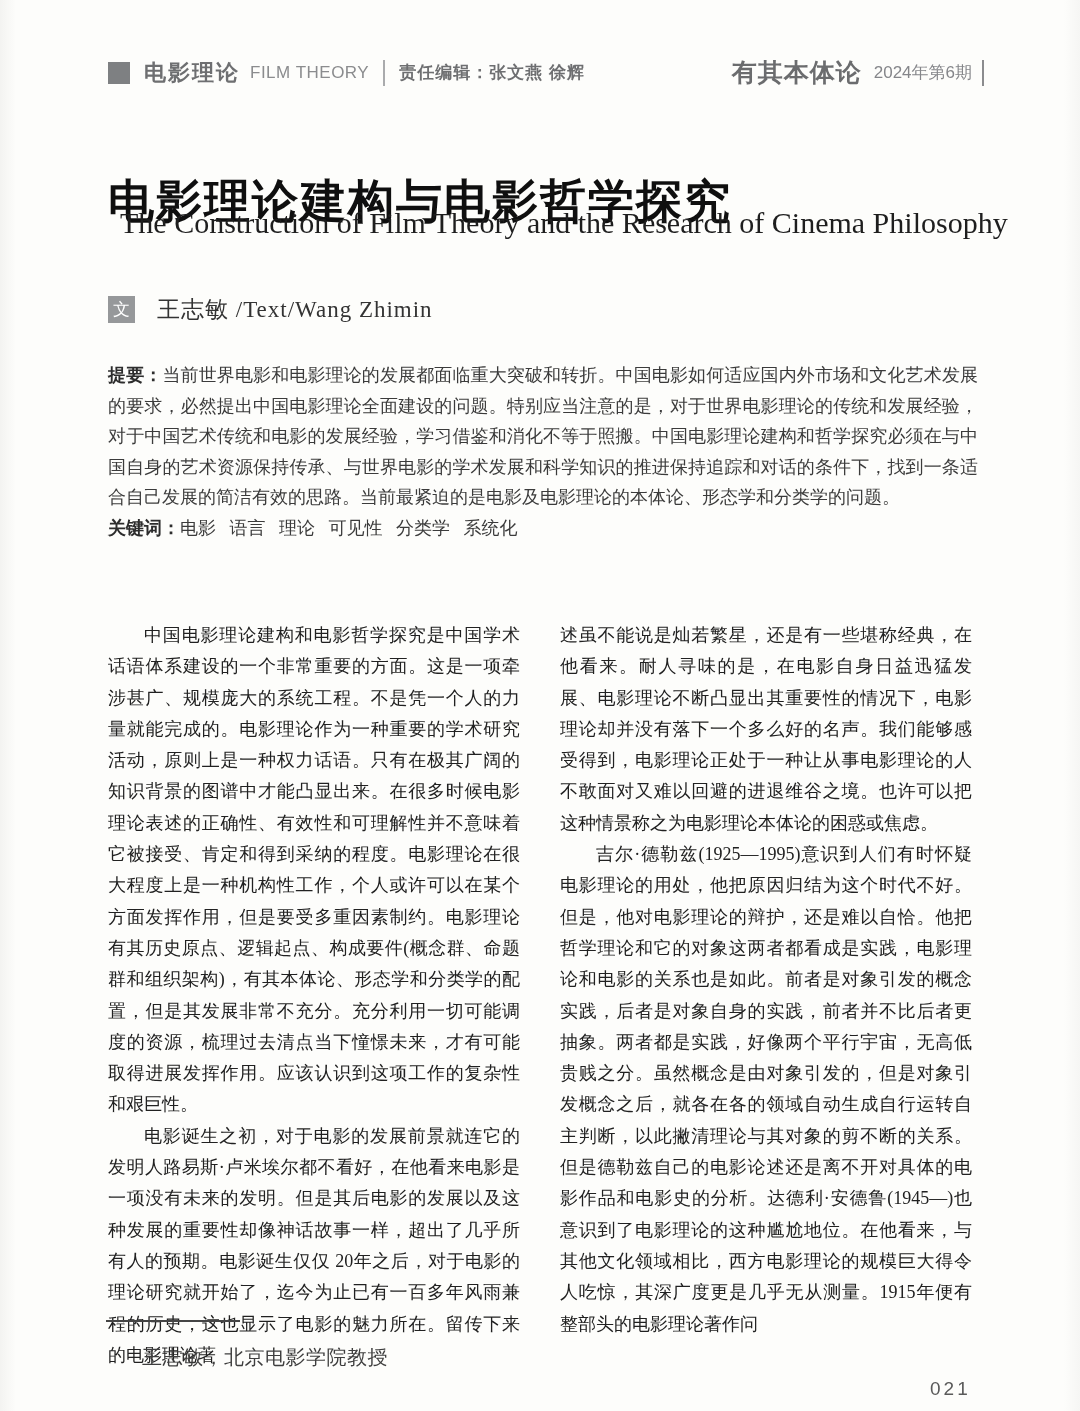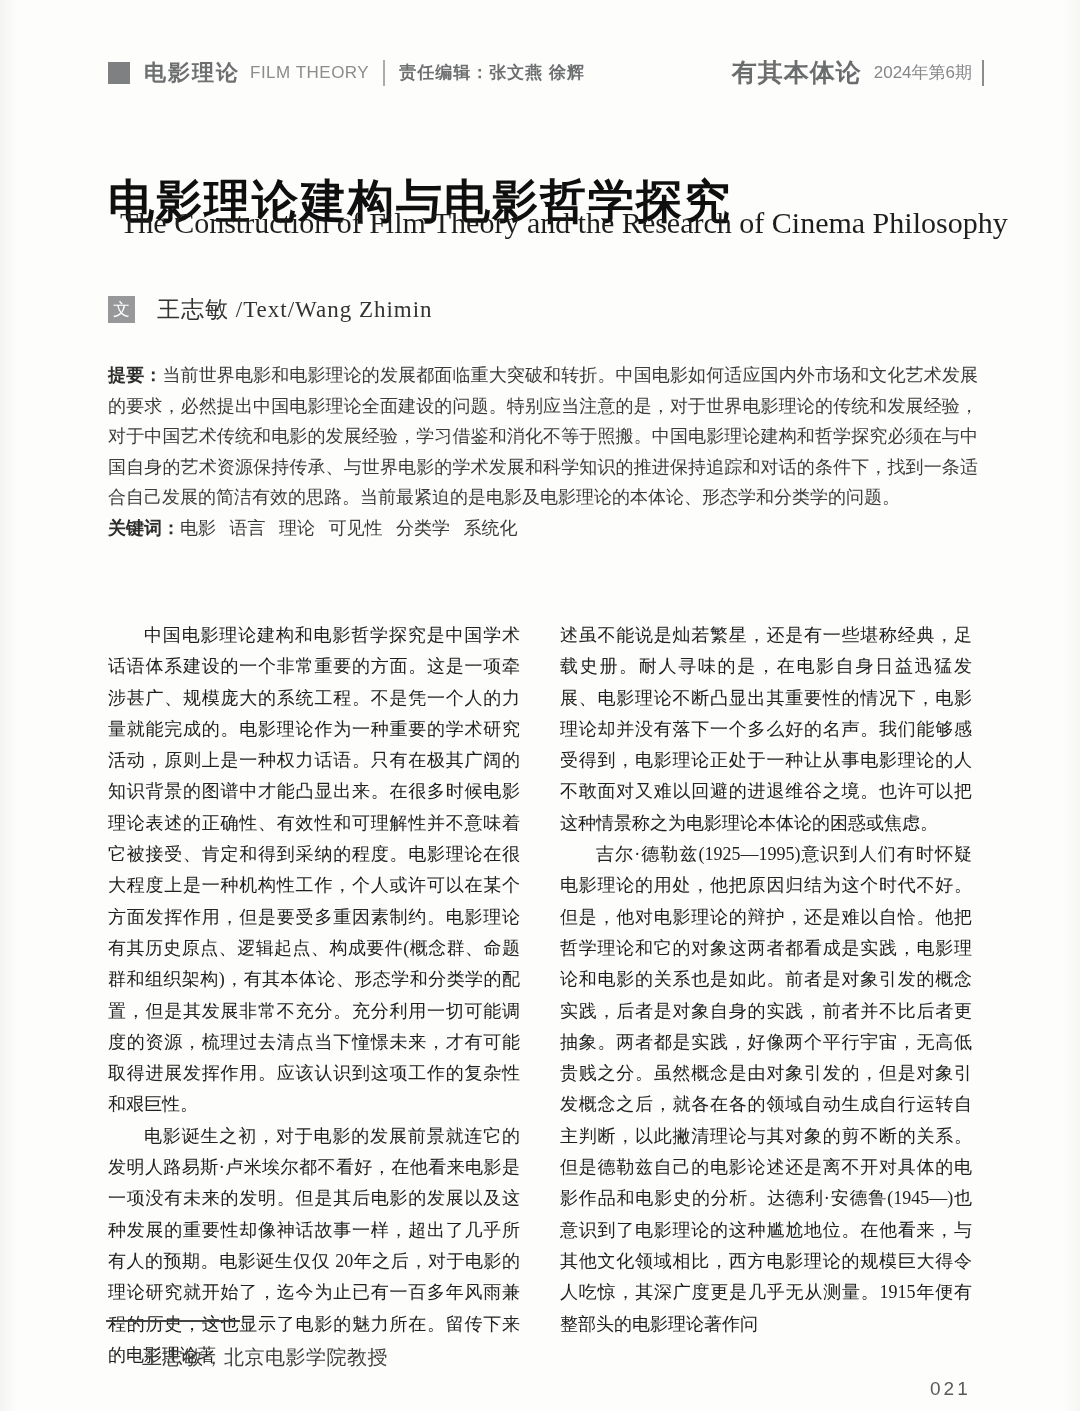--- a/index.html
+++ b/index.html
@@ -106,21 +106,21 @@
     <p><span class="lbl">提要：</span><span>当前世界电影和电影理论的发展都面临重大突破和转折。中国电影如何适应国内外市场和文化艺术发展的要求，必然提出中国电影理论全面建设的问题。特别应当注意的是，对于世界电影理论的传统和发展经验，对于中国艺术传统和电影的发展经验，学习借鉴和消化不等于照搬。中国电影理论建构和哲学探究必须在与中国自身的艺术资源保持传承、与世界电影的学术发展和科学知识的推进保持追踪和对话的条件下，找到一条适合自己发展的简洁有效的思路。当前最紧迫的是电影及电影理论的本体论、形态学和分类学的问题。</span></p>
     <p><span class="lbl">关键词：</span><span class="kw-val">电影 语言 理论 可见性 分类学 系统化</span></p>
   </div>
 
   <div class="columns">
     <div class="col">
       <p class="indent">中国电影理论建构和电影哲学探究是中国学术话语体系建设的一个非常重要的方面。这是一项牵涉甚广、规模庞大的系统工程。不是凭一个人的力量就能完成的。电影理论作为一种重要的学术研究活动，原则上是一种权力话语。只有在极其广阔的知识背景的图谱中才能凸显出来。在很多时候电影理论表述的正确性、有效性和可理解性并不意味着它被接受、肯定和得到采纳的程度。电影理论在很大程度上是一种机构性工作，个人或许可以在某个方面发挥作用，但是要受多重因素制约。电影理论有其历史原点、逻辑起点、构成要件(概念群、命题群和组织架构)，有其本体论、形态学和分类学的配置，但是其发展非常不充分。充分利用一切可能调度的资源，梳理过去清点当下憧憬未来，才有可能取得进展发挥作用。应该认识到这项工作的复杂性和艰巨性。</p>
       <p class="indent">电影诞生之初，对于电影的发展前景就连它的发明人路易斯·卢米埃尔都不看好，在他看来电影是一项没有未来的发明。但是其后电影的发展以及这种发展的重要性却像神话故事一样，超出了几乎所有人的预期。电影诞生仅仅 20年之后，对于电影的理论研究就开始了，迄今为止已有一百多年风雨兼程的历史，这也显示了电影的魅力所在。留传下来的电影理论著</p>
     </div>
     <div class="col">
-      <p>述虽不能说是灿若繁星，还是有一些堪称经典，足载史册。耐人寻味的是，在电影自身日益迅猛发展、电影理论不断凸显出其重要性的情况下，电影理论却并没有落下一个多么好的名声。我们能够感受得到，电影理论正处于一种让从事电影理论的人不敢面对又难以回避的进退维谷之境。也许可以把这种情景称之为电影理论本体论的困惑或焦虑。</p>
+      <p>述虽不能说是灿若繁星，还是有一些堪称经典，在他看来。耐人寻味的是，在电影自身日益迅猛发展、电影理论不断凸显出其重要性的情况下，电影理论却并没有落下一个多么好的名声。我们能够感受得到，电影理论正处于一种让从事电影理论的人不敢面对又难以回避的进退维谷之境。也许可以把这种情景称之为电影理论本体论的困惑或焦虑。</p>
       <p class="indent">吉尔·德勒兹(1925—1995)意识到人们有时怀疑电影理论的用处，他把原因归结为这个时代不好。但是，他对电影理论的辩护，还是难以自恰。他把哲学理论和它的对象这两者都看成是实践，电影理论和电影的关系也是如此。前者是对象引发的概念实践，后者是对象自身的实践，前者并不比后者更抽象。两者都是实践，好像两个平行宇宙，无高低贵贱之分。虽然概念是由对象引发的，但是对象引发概念之后，就各在各的领域自动生成自行运转自主判断，以此撇清理论与其对象的剪不断的关系。但是德勒兹自己的电影论述还是离不开对具体的电影作品和电影史的分析。达德利·安德鲁(1945—)也意识到了电影理论的这种尴尬地位。在他看来，与其他文化领域相比，西方电影理论的规模巨大得令人吃惊，其深广度更是几乎无从测量。1915年便有整部头的电影理论著作问</p>
     </div>
   </div>
 
   <div class="foot-rule"></div>
   <div class="footnote">王志敏，北京电影学院教授</div>
   <div class="pagenum">021</div>
 
 </div>
 

